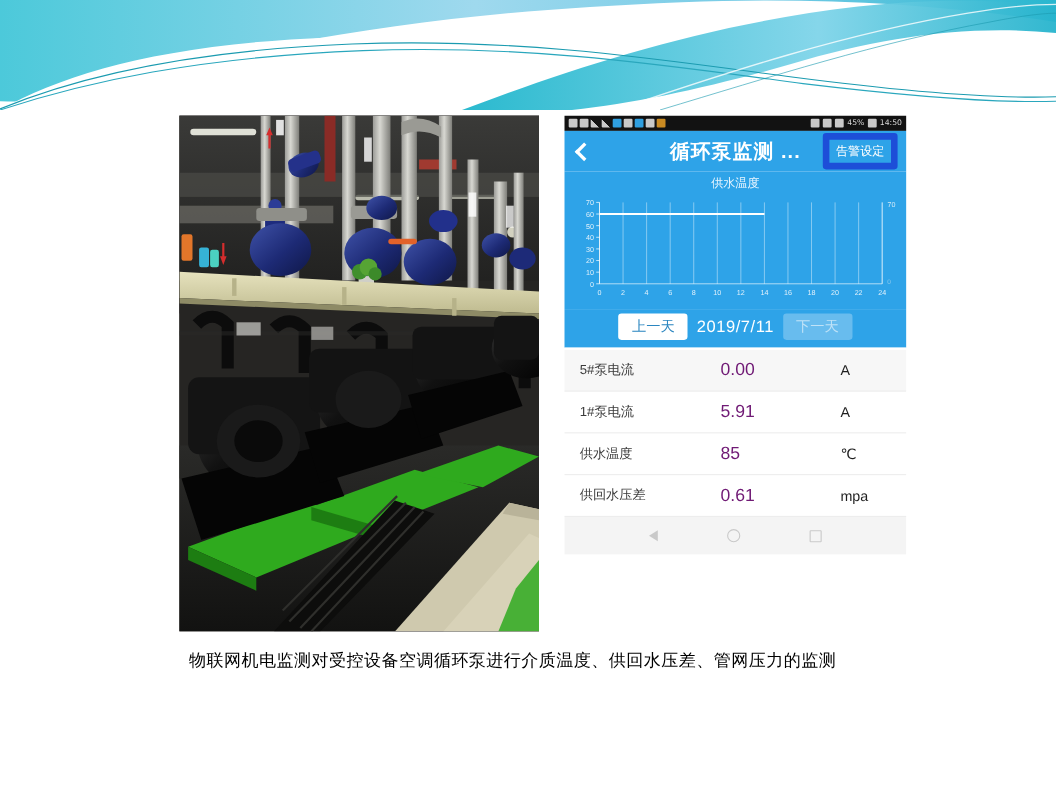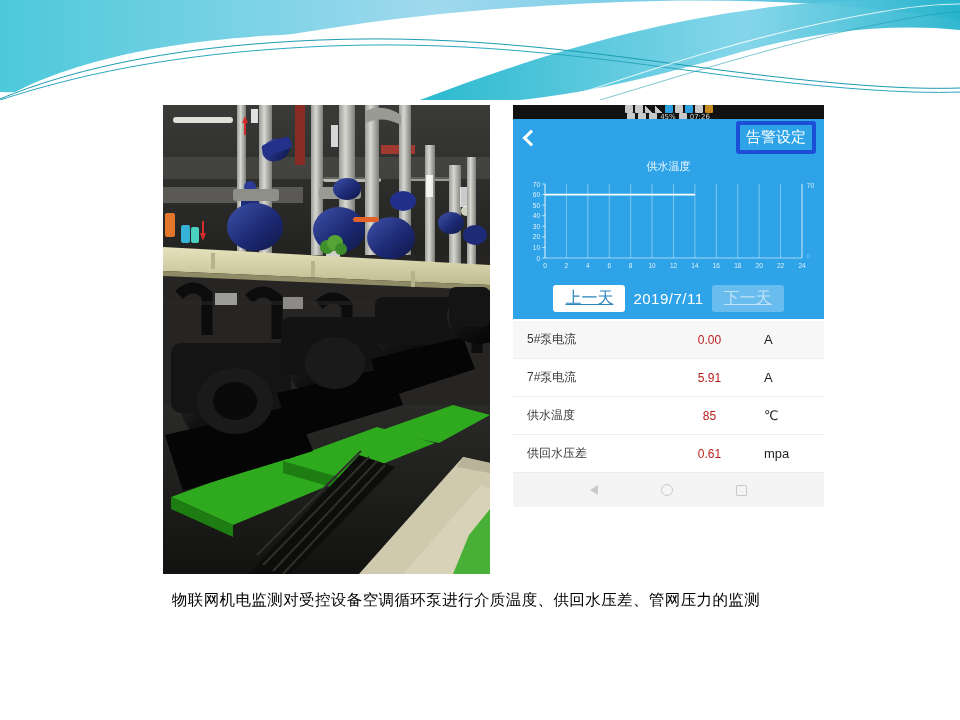--- a/index.html
+++ b/index.html
@@ -20,21 +20,21 @@
   }
   .photo svg{display:block;}
 
   
   .phone{
     position:absolute;left:513px;top:105px;width:311px;height:470px;
     background:#ffffff;overflow:hidden;
   }
   .statusbar{
     height:14px;background:#121212;display:flex;align-items:center;
-    padding:0 4px;box-sizing:border-box;flex-direction:column;
+    padding:0 4px;box-sizing:border-box;
   }
   .sb-left{display:flex;align-items:center;gap:2px;flex:1;}
   .sb-right{display:flex;align-items:center;gap:3px;}
   .sb-glyph{width:8px;height:8px;background:#c9c9c9;border-radius:1px;display:inline-block;}
   .sb-glyph.blue{background:#2f9fe0;}
   .sb-glyph.amber{background:#c98a22;}
   .sb-glyph.bars{
     background:linear-gradient(to top right,#c9c9c9 50%,transparent 50%);
   }
   .sb-text{color:#d8d8d8;font-size:7px;line-height:1;font-family:"DejaVu Sans",sans-serif;}
@@ -49,37 +49,37 @@
   .back-icon::before{
     content:"";position:absolute;left:4px;top:2px;width:9px;height:9px;
     border-left:3px solid #fff;border-bottom:3px solid #fff;
     transform:rotate(45deg);
   }
   .appbar-title{
     position:absolute;left:0;right:0;text-align:center;color:#ffffff;
     font-size:18px;font-weight:bold;letter-spacing:1px;pointer-events:none;
   }
   .alarm-btn{
-    margin-left:auto;border:4px solid #1d4ed8;border-radius:3px;color:#ffffff;
-    font-size:15px;padding:3px 6px;z-index:2;white-space:nowrap;
+    margin-left:auto;border:6px solid #1d4ed8;border-radius:3px;color:#ffffff;
+    font-size:11px;padding:3px 6px;z-index:2;white-space:nowrap;
   }
 
   
   .chartblock{background:#2ea3e8;padding:2px 0 0 0;}
   .chart-title{text-align:center;color:#eaf6ff;font-size:11px;padding:1px 0 2px;}
   .chart-wrap{position:relative;height:105px;margin:0 6px;}
   .chart-wrap svg{display:block;}
 
   .daynav{
     background:#2ea3e8;display:flex;align-items:center;justify-content:center;
     gap:8px;padding:4px 0 7px;
   }
   .daybtn{
-    background:#ffffff;color:#2b86c0;font-size:16px;border-radius:3px;
-    padding:3px 12px;white-space:nowrap;text-decoration:underline;
+    background:#ffffff;color:#2b86c0;font-size:13px;border-radius:3px;
+    padding:3px 12px;white-space:nowrap;
   }
   .daybtn.dim{background:rgba(255,255,255,.28);color:#bfe2f7;}
   .daydate{color:#ffffff;font-size:15px;font-weight:normal;letter-spacing:.5px;}
 
   
   .pumpstat{background:#ffffff;padding:2px 0 0;}
   .pumprow{
     display:flex;align-items:center;justify-content:space-between;
     padding:1px 14px;box-sizing:border-box;
   }
@@ -90,21 +90,21 @@
   }
 
   
   .mlist{background:#ffffff;}
   .mrow{
     display:flex;align-items:center;height:38px;box-sizing:border-box;
     border-bottom:1px solid #ededed;padding:0 14px;
   }
   .mrow.alt{background:#f7f7f7;}
   .mrow .m-label{flex:0 0 120px;font-size:12px;color:#3a3a3a;}
-  .mrow .m-value{flex:1;font-size:12px;color:#b91c1c;text-align:center;padding-left:8px;}
+  .mrow .m-value{flex:1;font-size:16px;color:#701a75;text-align:left;padding-left:8px;}
   .mrow .m-unit{flex:0 0 46px;font-size:13px;color:#1e1e1e;text-align:left;}
 
   
   .navbar{
     height:34px;background:#f4f4f4;display:flex;align-items:center;
     justify-content:space-around;padding:0 46px;box-sizing:border-box;
   }
   .nav-back{
     width:0;height:0;border-top:5px solid transparent;border-bottom:5px solid transparent;
     border-right:8px solid #c9c9c9;
@@ -329,26 +329,27 @@
       <span class="sb-glyph blue"></span>
       <span class="sb-glyph"></span>
       <span class="sb-glyph amber"></span>
     </div>
     <div class="sb-right">
       <span class="sb-glyph"></span>
       <span class="sb-glyph"></span>
       <span class="sb-glyph"></span>
       <span class="sb-text">45%</span>
       <span class="sb-glyph"></span>
-      <span class="sb-text">07:26</span>
+      <span class="sb-text">14:50</span>
     </div>
   </div>
 
   <div class="appbar">
     <div class="back-icon"></div>
+    <div class="appbar-title">循环泵监测 ...</div>
     <div class="alarm-btn">告警设定</div>
   </div>
 
   <div class="chartblock">
     <div class="chart-title">供水温度</div>
     <div class="chart-wrap">
       <svg id="chart-svg" width="299" height="100" viewBox="0 0 299 100" xmlns="http://www.w3.org/2000/svg">
           <line x1="26" y1="8" x2="26" y2="82" stroke="#ffffff" stroke-width="0.7" opacity="0.55"></line>
           <line x1="47.416666666666664" y1="8" x2="47.416666666666664" y2="82" stroke="#ffffff" stroke-width="0.7" opacity="0.55"></line>
           <line x1="68.83333333333333" y1="8" x2="68.83333333333333" y2="82" stroke="#ffffff" stroke-width="0.7" opacity="0.55"></line>
@@ -410,21 +411,21 @@
   <div class="pumpstat" id="pump-status-list">
     </div>
 
   <div class="mlist" id="measurement-list">
       <div class="mrow alt">
         <div class="m-label">5#泵电流</div>
         <div class="m-value">0.00</div>
         <div class="m-unit">A</div>
       </div>
       <div class="mrow">
-        <div class="m-label">7#泵电流</div>
+        <div class="m-label">1#泵电流</div>
         <div class="m-value">5.91</div>
         <div class="m-unit">A</div>
       </div>
       <div class="mrow">
         <div class="m-label">供水温度</div>
         <div class="m-value">85</div>
         <div class="m-unit">℃</div>
       </div>
       <div class="mrow">
         <div class="m-label">供回水压差</div>

